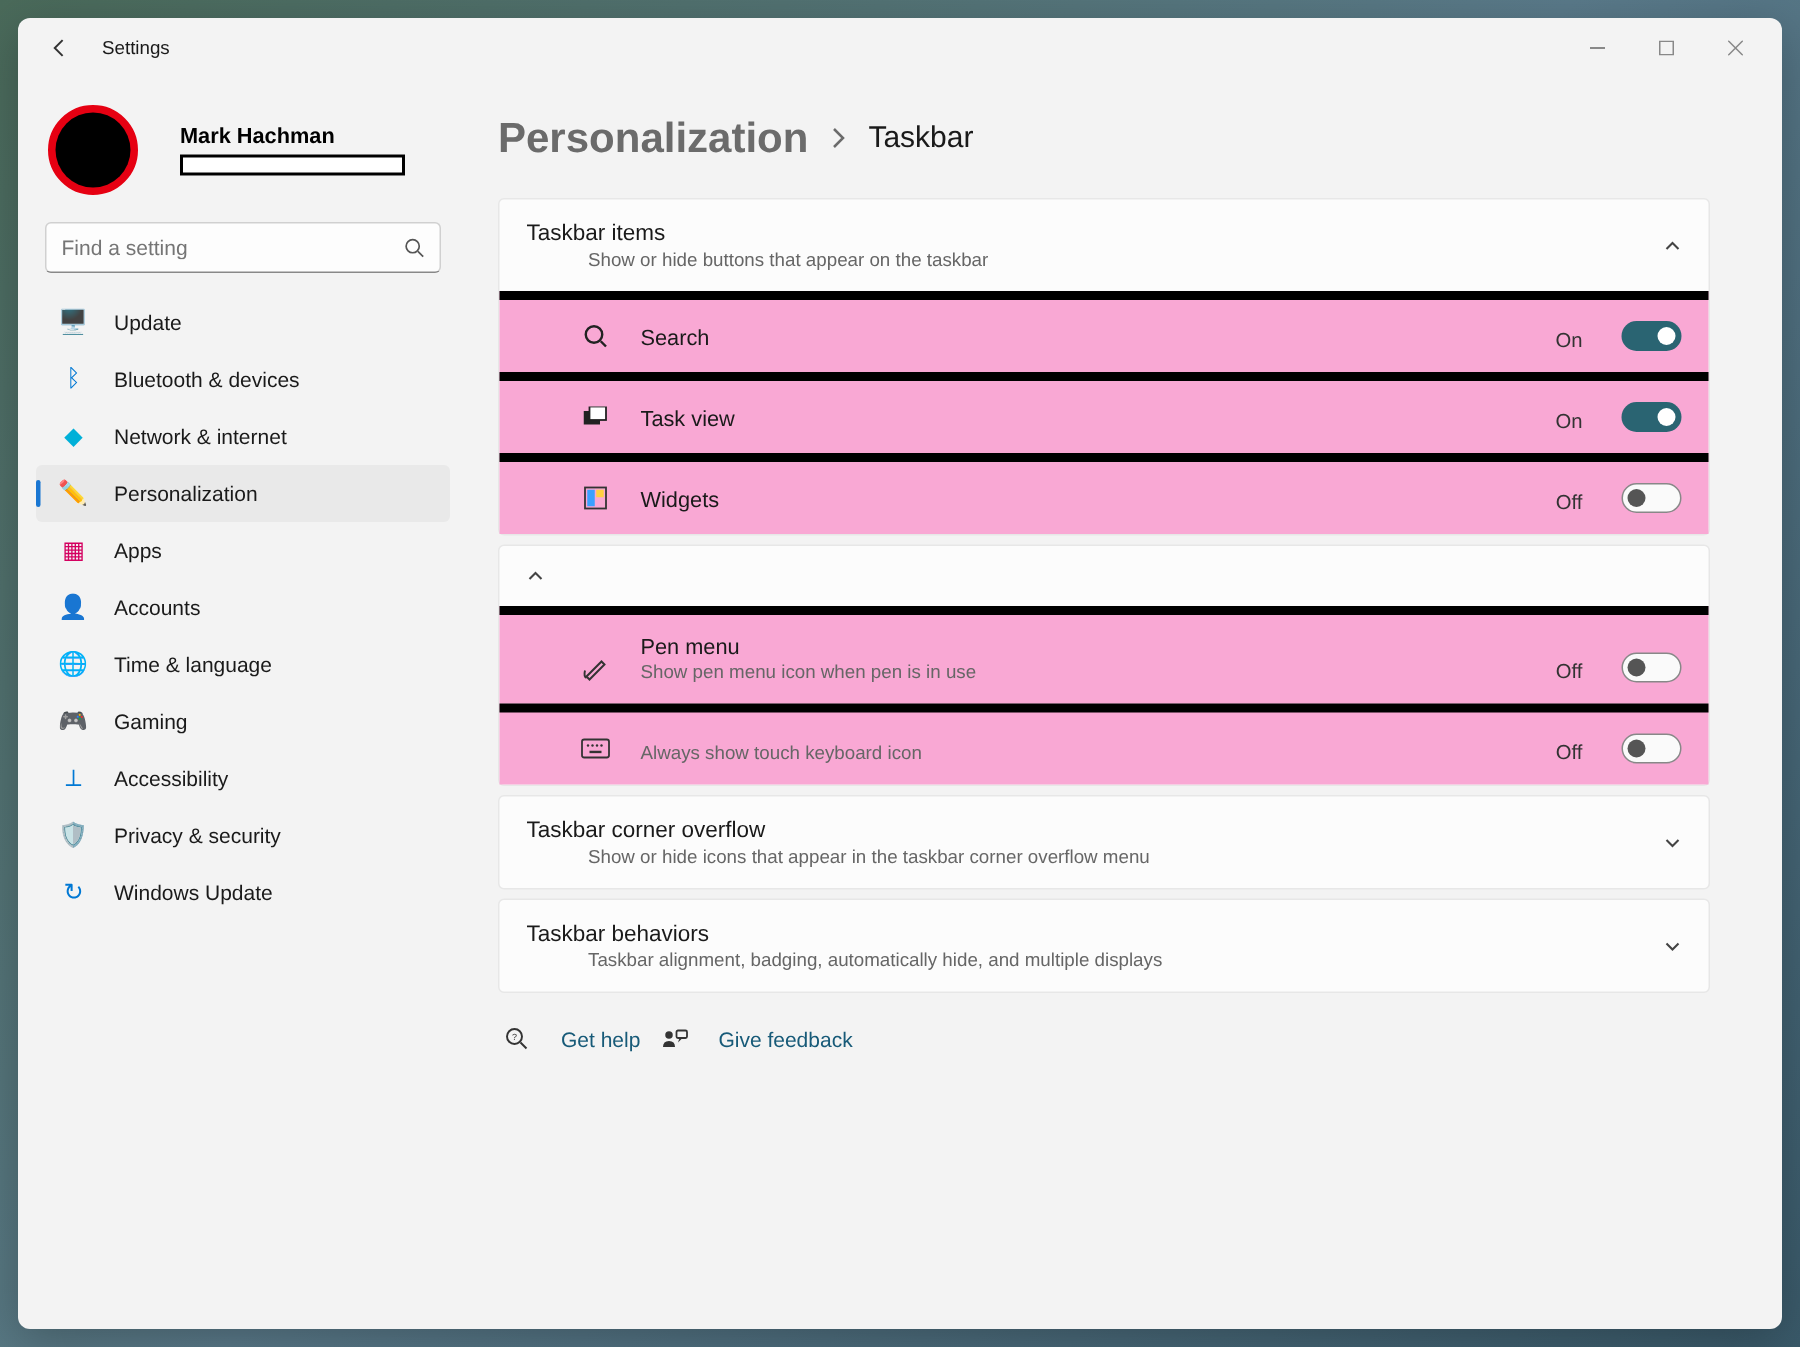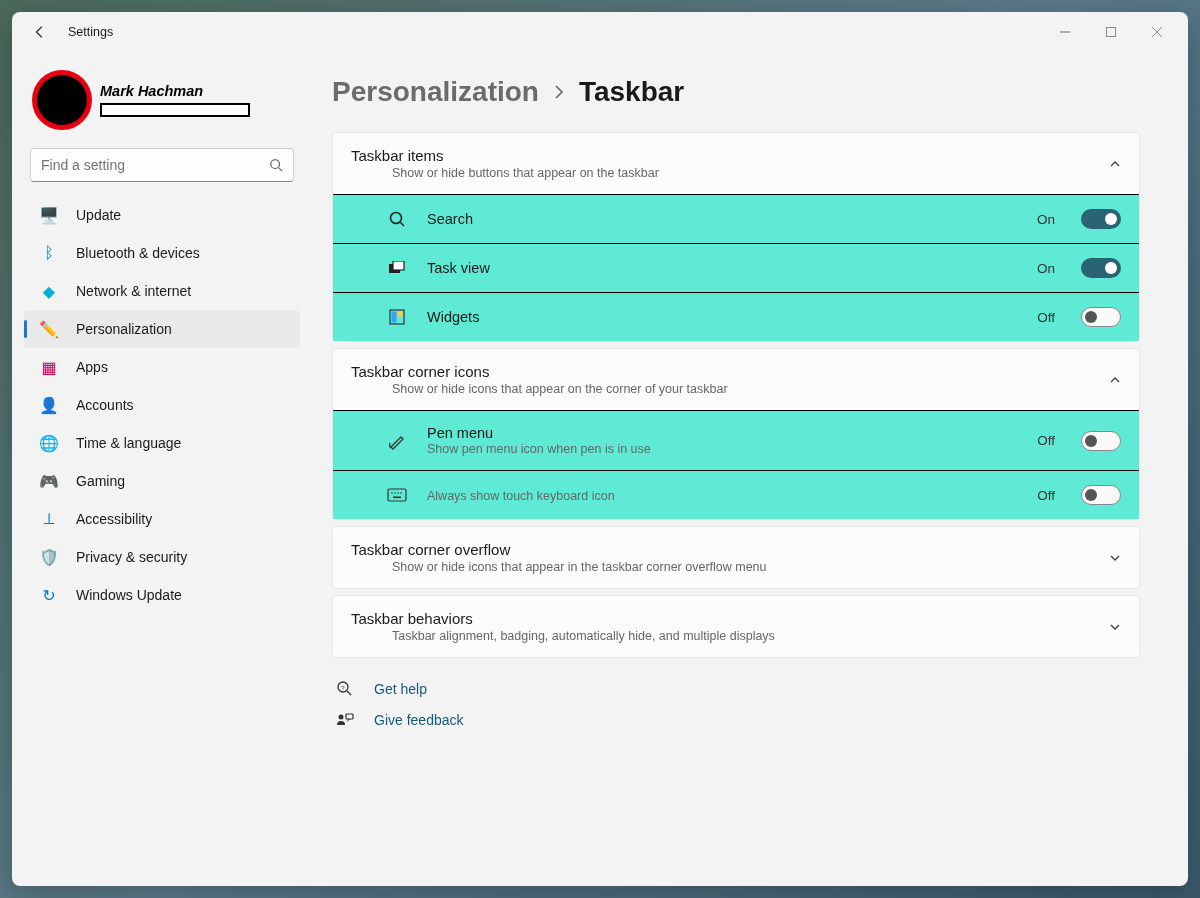--- a/index.html
+++ b/index.html
@@ -60,22 +60,21 @@
   .sidebar {
     width: 300px;
     padding: 8px 8px 8px 8px;
     display: flex;
     flex-direction: column;
   }
   .profile {
     display: flex;
     align-items: center;
     padding: 10px 12px 18px 12px;
-    gap: 8px;
-    font-style: italic;
+    gap: 28px;
   }
   .avatar {
     width: 60px; height: 60px;
     border-radius: 50%;
     background: #e60012;
     border: 2px solid #e60012;
     display: flex;
     align-items: center;
     justify-content: center;
     overflow: hidden;
@@ -165,22 +164,22 @@
   .breadcrumb .crumb-parent {
     font-size: 28px;
     font-weight: 600;
     color: #6b6b6b;
   }
   .breadcrumb .crumb-sep {
     font-size: 18px;
     color: #6b6b6b;
   }
   .breadcrumb .crumb-current {
-    font-size: 28px;
-    font-weight: 700;
+    font-size: 20px;
+    font-weight: 400;
     color: #1a1a1a;
   }
   .card {
     background: #fcfcfc;
     border: 1px solid #e7e7e7;
     border-radius: 4px;
     margin-bottom: 6px;
   }
   .card-header {
     padding: 14px 18px;
@@ -194,25 +193,25 @@
     color: #1a1a1a;
   }
   .card-header .ch-sub {
     font-size: 12.5px;
     color: #666;
     margin-top: 2px;
     margin-left: 41px;
   }
   .card-header .chev { color: #444; }
   .row {
-    border-top: 1px solid #000000;
-    background: #5eead4;
+    border-top: 6px solid #000000;
+    background: #f9a8d4;
     padding: 14px 18px 14px 18px;
     display: flex;
-    align-items: center;
+    align-items: flex-end;
     gap: 20px;
   }
   .row.sub { padding-left: 54px; }
   .row .ricon {
     width: 20px; height: 20px;
     display: flex; align-items: center; justify-content: center;
     color: #333;
   }
   .row .rtitle { font-size: 14.5px; }
   .row .rsub { font-size: 12.5px; color: #666; margin-top: 1px; }
@@ -230,21 +229,20 @@
     position: absolute;
     width: 12px; height: 12px;
     border-radius: 50%;
     top: 50%; transform: translateY(-50%);
   }
   .toggle.on .knob { right: 4px; background: #fff; }
   .toggle.off .knob { left: 3px; background: #555; }
   .footer-links {
     margin-top: 22px;
     display: flex;
-    flex-direction: column;
     gap: 14px;
     padding-left: 4px;
   }
   .footer-links .flink {
     display: flex;
     align-items: center;
     gap: 20px;
     font-size: 14px;
     color: #175a78;
     cursor: pointer;
@@ -424,24 +422,20 @@
             </div>
           <span class="state">Off</span>
           <div class="toggle off">
               <div class="knob"></div>
             </div>
         </div>
       </div>
 
       <div class="card">
         <div class="card-header">
-          <div class="ch-text">
-            <div class="ch-title">Taskbar corner icons</div>
-            <div class="ch-sub">Show or hide icons that appear on the corner of your taskbar</div>
-          </div>
           <span class="chev">
             <svg width="12" height="12" viewBox="0 0 12 12">
                 <path d="M2 8 L6 4 L10 8" fill="none" stroke="#444" stroke-width="1.4"></path>
               </svg>
           </span>
         </div>
 
         <div class="row sub">
           <span class="ricon">
             <svg width="20" height="20" viewBox="0 0 20 20">

